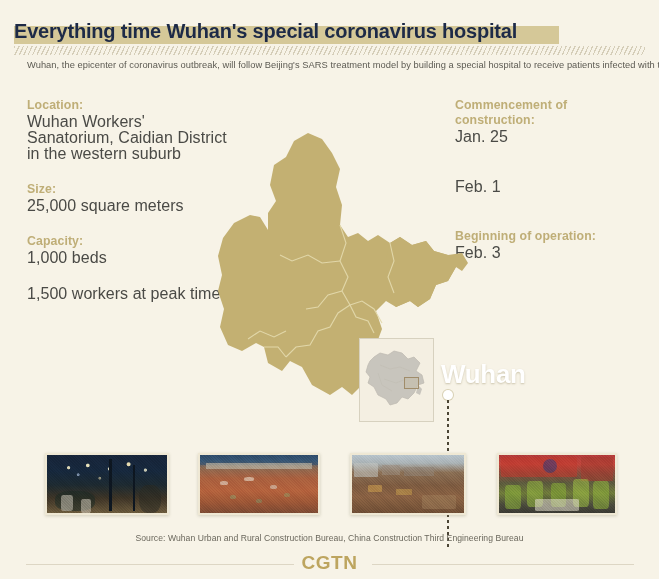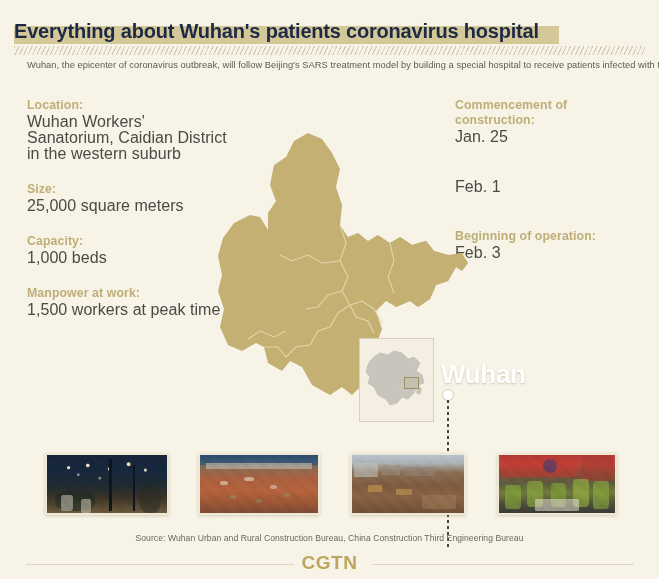--- a/index.html
+++ b/index.html
@@ -148,40 +148,39 @@
     font-size:19px;font-weight:bold;color:#bda55f;letter-spacing:.5px;
   }
 </style>
 </head>
 <body>
 
 <div id="page">
 
   <div class="title-wrap">
     <div class="title-band"></div>
-    <div class="title-text">Everything about Wuhan's patients coronavirus hospital</div>
+    <div class="title-text">Everything time Wuhan's special coronavirus hospital</div>
   </div>
   <div class="hatch"></div>
   <div class="subtitle">Wuhan, the epicenter of coronavirus outbreak, will follow Beijing's SARS treatment model by building a special hospital to receive patients infected with the virus.</div>
 
   <div class="col col-left">
     <div class="fact">
       <div class="fact-label">Location:</div>
       <div class="fact-value">Wuhan Workers' Sanatorium, Caidian District in the western suburb</div>
     </div>
     <div class="fact">
       <div class="fact-label">Size:</div>
       <div class="fact-value">25,000 square meters</div>
     </div>
     <div class="fact">
       <div class="fact-label">Capacity:</div>
       <div class="fact-value">1,000 beds</div>
     </div>
     <div class="fact">
-      <div class="fact-label">Manpower at work:</div>
       <div class="fact-value">1,500 workers at peak time</div>
     </div>
   </div>
 
   <div class="col col-right">
     <div class="fact">
       <div class="fact-label">Commencement of construction:</div>
       <div class="fact-value">Jan. 25</div>
     </div>
     <div class="fact">

